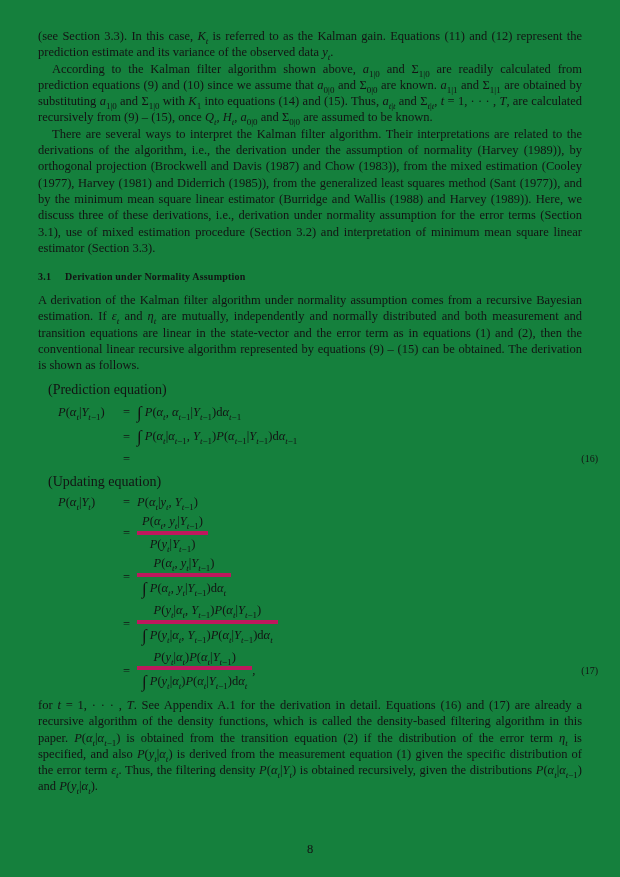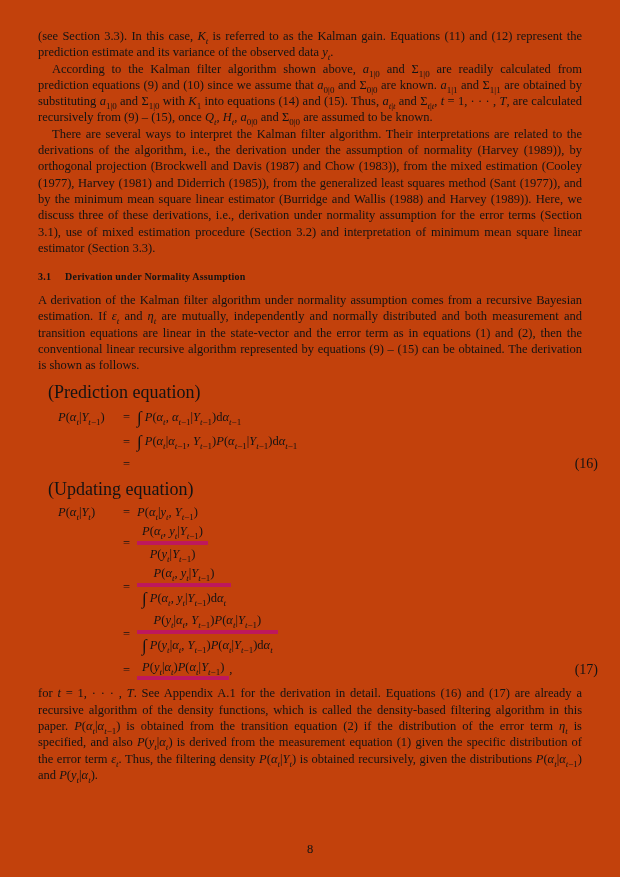--- a/index.html
+++ b/index.html
@@ -1,19 +1,19 @@
 <!DOCTYPE html>
 <html><head>
 <meta charset="utf-8">
 <style>
   html,body { margin:0; padding:0; background:#ffffff; }
   .page {
     position:relative;
     width:620px; height:877px;
-    background:#c2410c;
+    background:#15803d;
     color:#131313;
     font-family:"Liberation Serif","DejaVu Serif",serif;
     box-sizing:border-box;
     padding:28px 38px 0 38px;
     overflow:hidden;
   }
   .body-text p {
     margin:0;
     font-size:12.5px;
     line-height:16.3px;
@@ -23,41 +23,41 @@
   sub { font-size:9px; line-height:0; }
   .heading {
     margin:15px 0 10px 0;
     font-size:10px;
     font-weight:bold;
     letter-spacing:0.2px;
   }
   .heading .sec-num { margin-right:14px; }
   .eq-area { position:relative; }
   .eq-label {
-    font-size:18px;
+    font-size:14px;
     margin:8px 0 2px 10px;
   }
   .eq-block { margin-left:20px; position:relative; }
   .eq-line {
     display:flex;
     align-items:center;
     margin:5px 0;
     font-size:12.5px;
     line-height:1.15;
     position:relative;
   }
   .eq-lhs { min-width:58px; white-space:nowrap; }
   .eq-rel { padding:0 7px; }
   .eq-rhs { white-space:nowrap; }
   .eq-tag {
     position:absolute;
     right:-16px;
     top:50%;
     transform:translateY(-50%);
-    font-size:14px;
+    font-size:10px;
     text-align:center;
   }
   .int {
     font-size:17px;
     font-style:normal;
     vertical-align:-2px;
     margin-right:3px;
     display:inline-block;
   }
   .frac {
@@ -136,21 +136,21 @@
       </div>
       <div class="eq-line">
         <span class="eq-lhs"></span>
         <span class="eq-rel">=</span>
         <span class="eq-rhs"><span class="frac"><span class="num"><i>P</i>(<i>y<sub>t</sub></i>|<i>α<sub>t</sub></i>, <i>Y</i><sub><i>t</i>−1</sub>)<i>P</i>(<i>α<sub>t</sub></i>|<i>Y</i><sub><i>t</i>−1</sub>)</span><span class="den"><span class="int">∫</span><i>P</i>(<i>y<sub>t</sub></i>|<i>α<sub>t</sub></i>, <i>Y</i><sub><i>t</i>−1</sub>)<i>P</i>(<i>α<sub>t</sub></i>|<i>Y</i><sub><i>t</i>−1</sub>)d<i>α<sub>t</sub></i></span></span></span>
         <span class="eq-tag"></span>
       </div>
       <div class="eq-line">
         <span class="eq-lhs"></span>
         <span class="eq-rel">=</span>
-        <span class="eq-rhs"><span class="frac"><span class="num"><i>P</i>(<i>y<sub>t</sub></i>|<i>α<sub>t</sub></i>)<i>P</i>(<i>α<sub>t</sub></i>|<i>Y</i><sub><i>t</i>−1</sub>)</span></span>,</span>
+        <span class="eq-rhs"><span class="frac"><span class="num"><i>P</i>(<i>y<sub>t</sub></i>|<i>α<sub>t</sub></i>)<i>P</i>(<i>α<sub>t</sub></i>|<i>Y</i><sub><i>t</i>−1</sub>)</span><span class="den"><span class="int">∫</span><i>P</i>(<i>y<sub>t</sub></i>|<i>α<sub>t</sub></i>)<i>P</i>(<i>α<sub>t</sub></i>|<i>Y</i><sub><i>t</i>−1</sub>)d<i>α<sub>t</sub></i></span></span>,</span>
         <span class="eq-tag">(17)</span>
       </div>
     </div>
   </div>
 
   <div class="body-text closing">
     <p>for <i>t</i> = 1, · · · , <i>T</i>.  See Appendix A.1 for the derivation in detail.  Equations (16) and (17) are already a recursive algorithm of the density functions, which is called the density-based filtering algorithm in this paper.  <i>P</i>(<i>α<sub>t</sub></i>|<i>α</i><sub><i>t</i>−1</sub>) is obtained from the transition equation (2) if the distribution of the error term <i>η<sub>t</sub></i> is specified, and also <i>P</i>(<i>y<sub>t</sub></i>|<i>α<sub>t</sub></i>) is derived from the measurement equation (1) given the specific distribution of the error term <i>ε<sub>t</sub></i>.  Thus, the filtering density <i>P</i>(<i>α<sub>t</sub></i>|<i>Y<sub>t</sub></i>) is obtained recursively, given the distributions <i>P</i>(<i>α<sub>t</sub></i>|<i>α</i><sub><i>t</i>−1</sub>) and <i>P</i>(<i>y<sub>t</sub></i>|<i>α<sub>t</sub></i>).</p>
   </div>
 
   <div class="page-num">8</div>

